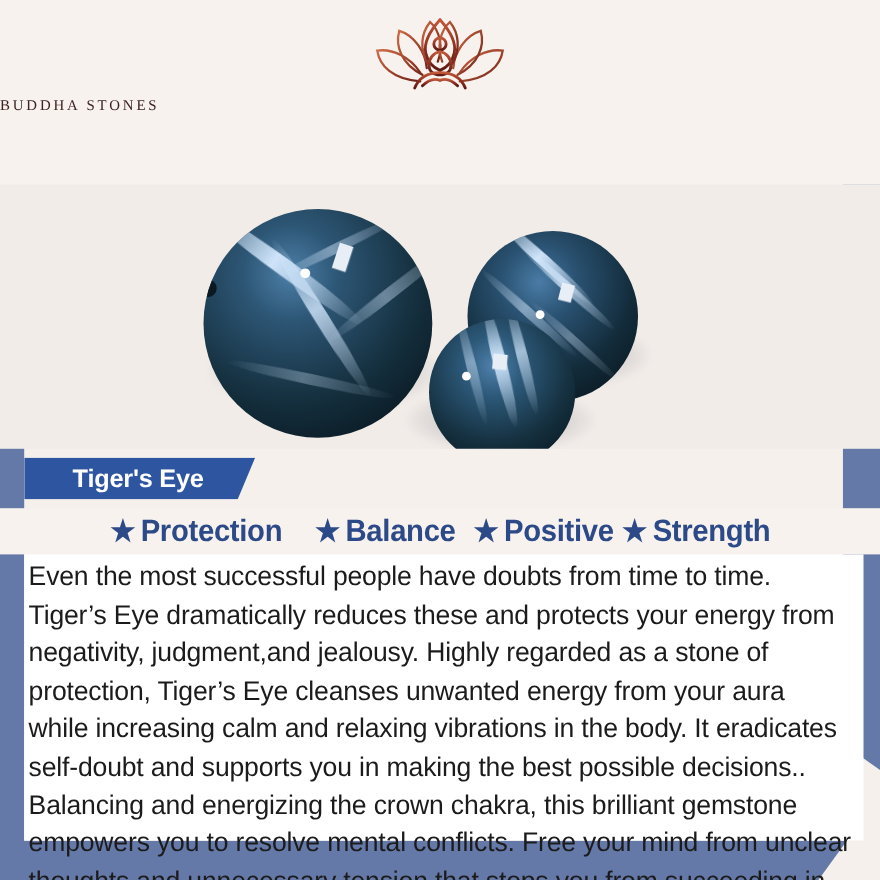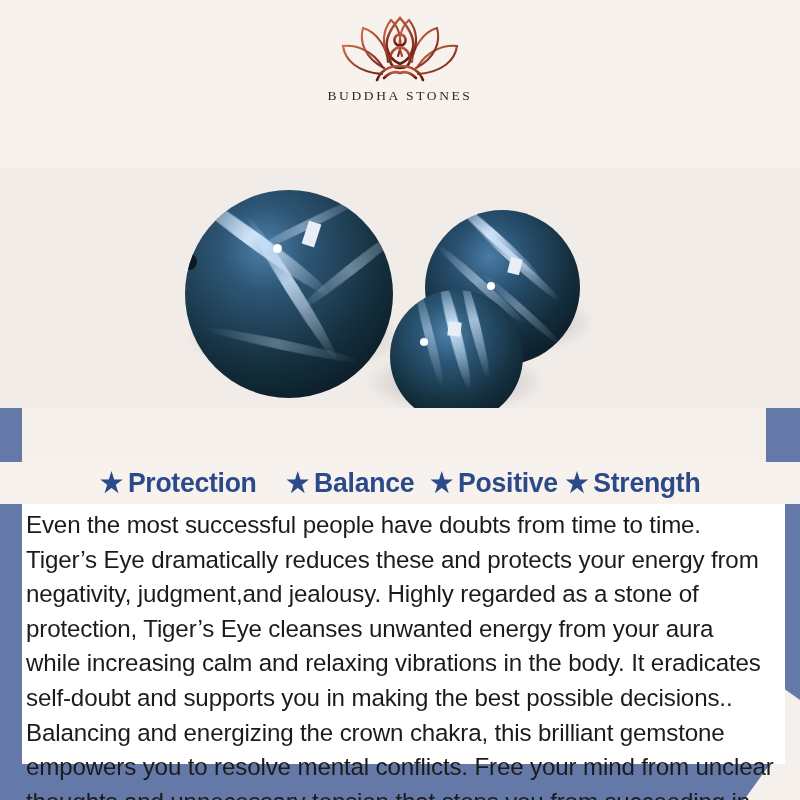--- a/index.html
+++ b/index.html
@@ -58,21 +58,21 @@
     left: 0;
     width: 800px;
     height: 168px;
     background: #f7f2ee;
   }
   .logo-wrap {
     position: absolute;
     top: 10px;
     left: 0;
     width: 800px;
-    text-align: center;
+    text-align: left;
   }
   .logo-mark {
     display: block;
     margin: 0 auto;
   }
   .logo-text {
     display: block;
     margin-top: 2px;
     font-family: "Liberation Serif", serif;
     font-size: 13.5px;
@@ -302,20 +302,23 @@
                 background:
                   radial-gradient(circle at 44% 32%, #4f81ab 0%, #2c5878 24%, #15303f 60%, #0a1a24 88%, #060f15 100%);">
       <div class="streak" style="left:6px; top:36px; width:118px; height:12px; transform:rotate(76deg);"></div>
       <div class="streak" style="left:30px; top:30px; width:110px; height:10px; transform:rotate(76deg); opacity:.75;"></div>
       <div class="streak" style="left:-16px; top:40px; width:110px; height:9px; transform:rotate(76deg); opacity:.5;"></div>
       <div class="glint" style="left:30px; top:48px; width:8px; height:8px;"></div>
       <div class="glint-rect" style="left:58px; top:32px; width:13px; height:14px; transform:rotate(6deg);"></div>
     </div>
   </div>
 
+  <div class="name-banner">
+    <span class="name-text">Tiger's Eye</span>
+  </div>
 
   <div class="benefits">
     <div class="benefit">
       <span class="star">★</span>
       <span class="blabel">Protection</span>
     </div>
     <div class="gap-wide"></div>
     <div class="benefit">
       <span class="star">★</span>
       <span class="blabel">Balance</span>

